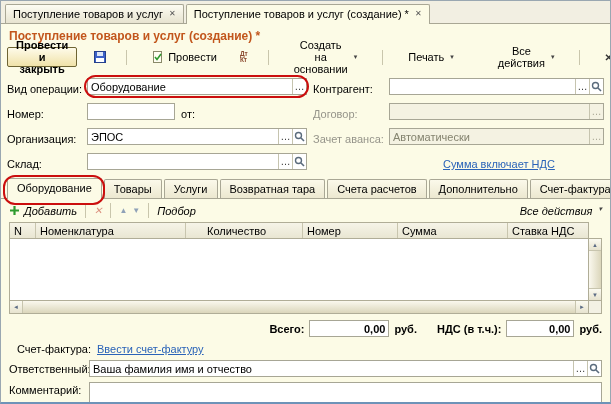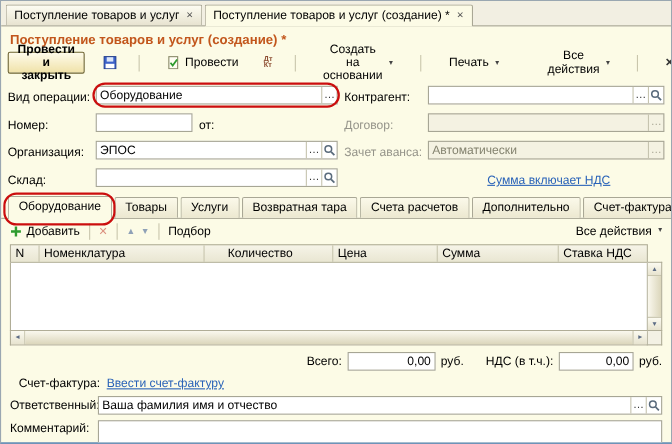--- a/index.html
+++ b/index.html
@@ -99,21 +99,21 @@
   .tab {
     position:relative; display:flex; align-items:center;
     padding:3px 9px; margin-right:2px; white-space:nowrap;
     border:1px solid #A9A795; border-bottom:none; border-radius:2px 2px 0 0;
     background:linear-gradient(#FBF9EA,#ECE8D0); cursor:default;
   }
   .tab.active { background:#FCFBE6; margin-bottom:-1px; padding-bottom:5px; }
 
   
   .gridbar { display:flex; align-items:center; gap:5px; padding:4px 8px 3px; }
-  .gbtn { display:inline-flex; gap:4px; cursor:default; }
+  .gbtn { display:inline-flex; gap:4px; cursor:default;font-style:italic; }
   .del { color:#C0392B; font-size:10px; opacity:.55; }
   .arr { color:#6B84A8; font-size:8px; opacity:.75; }
 
   
   .tablewrap { display:flex; align-items:stretch; margin:1px 8px 0; }
   .tbl { flex:1; display:flex; flex-direction:column; }
   .thead {
     display:flex; height:17px;
     background:linear-gradient(#F6F4E8,#E9E6D2);
     border:1px solid #B0AD97;
@@ -148,21 +148,21 @@
   .hbtn {
     width:13px; display:flex; align-items:center; justify-content:center;
     font-size:6px; color:#5B6B84;
     background:linear-gradient(#FBFAF0,#E7E3CF); border-right:1px solid #C8C5AE;
   }
   .hbtn.r { border-right:none; border-left:1px solid #C8C5AE; }
   .hthumb { flex:1; background:linear-gradient(#FAF8EE,#DBD6BB); }
   .corner { width:13px; height:13px; background:#F3F1E4; border:1px solid #B0AD97; border-top:none; border-left:none; }
 
   
-  .totals { display:flex; align-items:center; justify-content:flex-end; gap:5px; padding:6px 8px 2px; }
+  .totals { display:flex; align-items:center; justify-content:flex-end; gap:5px; padding:6px 8px 2px;font-weight:bold; }
   .tfield {
     width:80px; height:17px; background:#fff; border:1px solid #A7A695;
     display:flex; align-items:center; justify-content:flex-end; padding:0 3px;
   }
   .tfield.small { width:68px; }
   .gap8 { width:10px; flex:none; }
   .inv { display:flex; align-items:center; padding:4px 16px 2px; }
   .resp { display:flex; align-items:center; padding:3px 8px 2px; }
   .comm { display:flex; align-items:flex-start; padding:3px 8px 0; }
   .comm .field { height:24px; align-items:flex-start; }
@@ -363,21 +363,21 @@
       <span class="chev">▾</span>
     </span>
   </div>
 
   <div class="tablewrap">
     <div class="tbl">
       <div class="thead">
         <span class="th c0">N</span>
         <span class="th c1">Номенклатура</span>
         <span class="th c2">Количество</span>
-        <span class="th c3">Цена</span>
+        <span class="th c3">Номер</span>
         <span class="th c4">Сумма</span>
         <span class="th c5">Ставка НДС</span>
       </div>
       <div class="tbody"></div>
     </div>
     <div class="vscroll">
       <span class="sbtn">▲</span>
       <span class="vthumb"></span>
       <span class="sbtn b">▼</span>
     </div>

